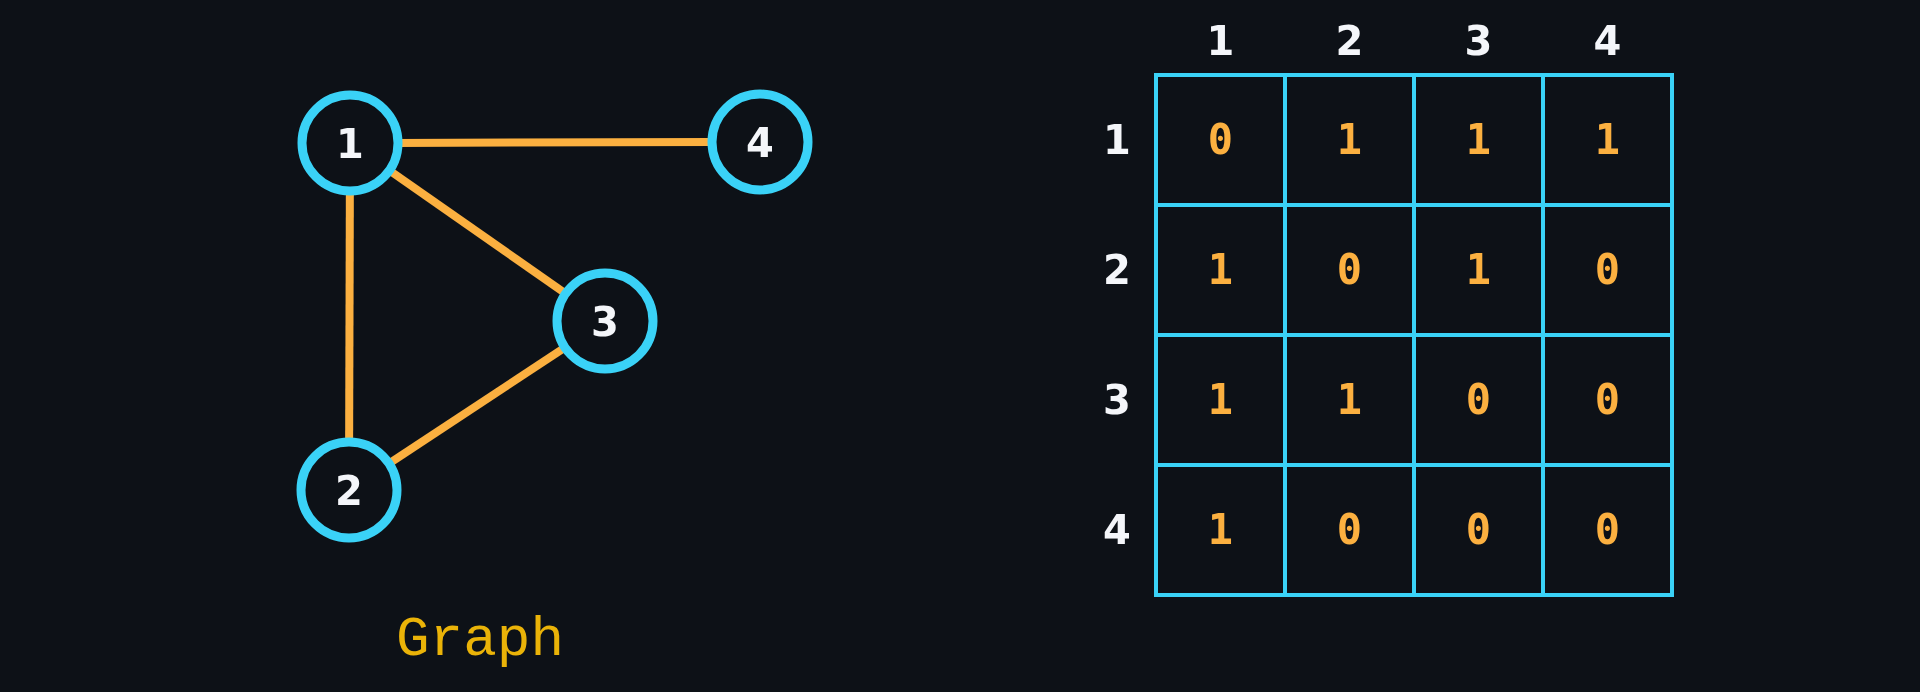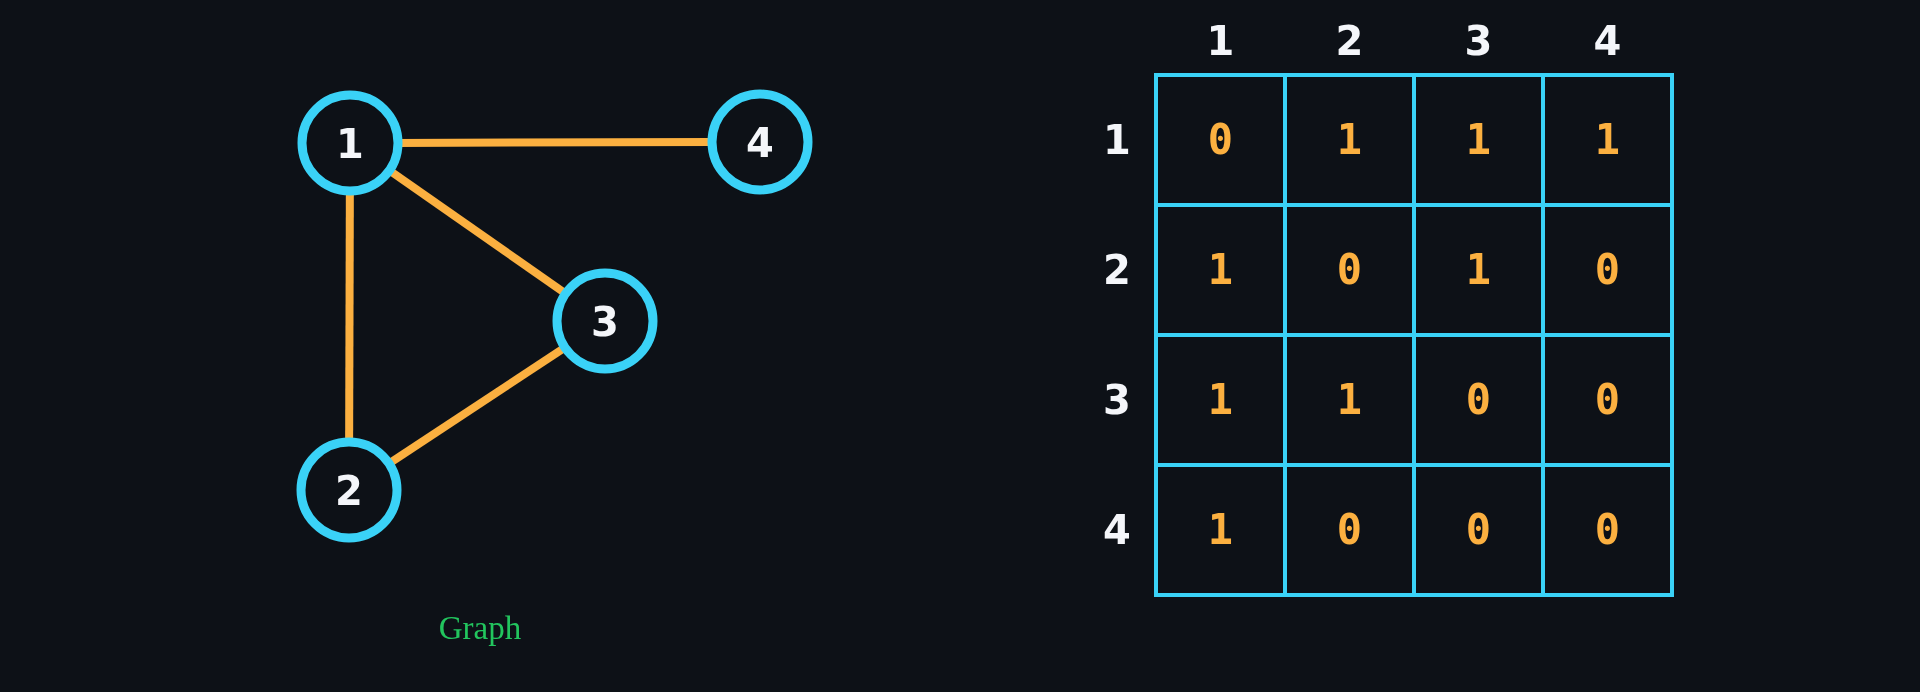--- a/index.html
+++ b/index.html
@@ -113,24 +113,24 @@
     color: #fbb040;
     font-family: "DejaVu Sans Mono", monospace;
     font-weight: bold;
     font-size: 42px;
     line-height: 1;
   }
 
   
   .caption {
     position: absolute;
-    color: #22c55e;
-    font-family: Liberation Serif, serif;
+    color: #eab308;
+    font-family: Liberation Mono, monospace;
     font-weight: normal;
-    font-size: 33px;
+    font-size: 56px;
     line-height: 1;
     white-space: nowrap;
   }
   #caption-graph {
     left: 0;
     top: 612px;
     width: 960px;
     text-align: center;
   }
 </style>

